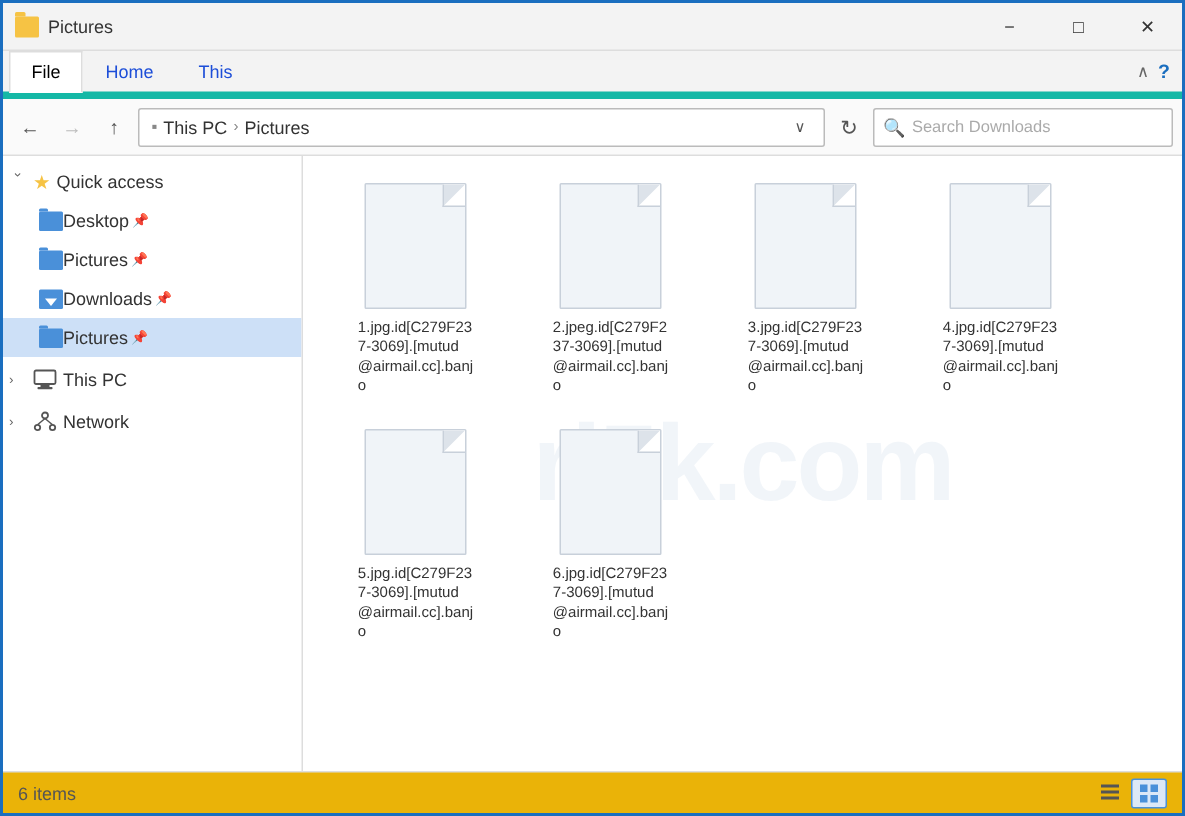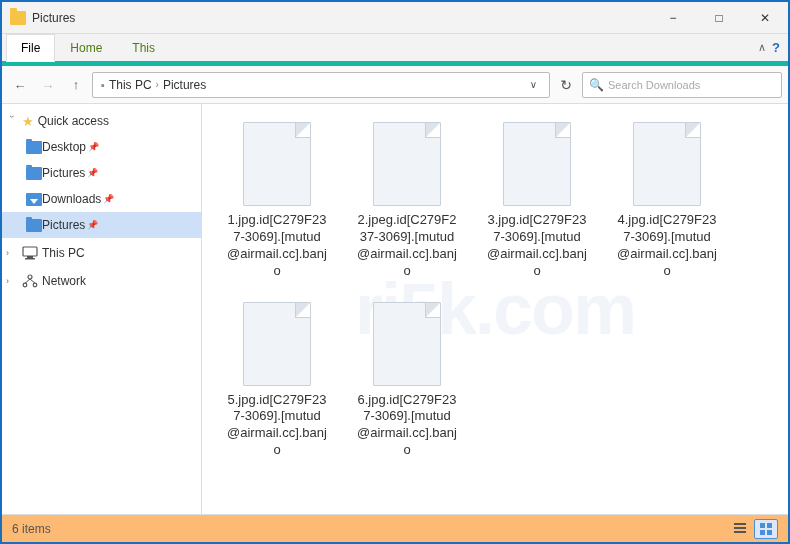--- a/index.html
+++ b/index.html
@@ -74,21 +74,21 @@
       border-bottom: 5px solid #14b8a6;
     }
     .ribbon-tabs {
       display: flex;
       padding: 0 0 0 4px;
     }
     .ribbon-tab {
       padding: 6px 14px;
       font-size: 12px;
       cursor: pointer;
-      color: #4d7c0f;
+      color: #1d4ed8;
       border: 1px solid transparent;
       margin-bottom: -1px;
     }
     .ribbon-tab.active {
       background: #fff;
       border-color: #ddd;
       border-bottom-color: #fff;
       color: #000;
     }
 
@@ -325,36 +325,35 @@
       position: absolute;
       top: 0;
       right: 0;
       width: 0;
       height: 0;
       border-style: solid;
       border-width: 14px 14px 0 0;
       border-color: #dde3ea transparent transparent transparent;
     }
     .file-label {
-      font-size: 13px;
+      font-size: 10px;
       color: #333;
-      text-align: center;
       line-height: 1.3;
       max-width: 120px;
       word-break: break-word;
       margin-top: 4px;
     }
 
     
     .status-bar {
       display: flex;
       align-items: center;
       justify-content: space-between;
       padding: 4px 10px;
-      background: #fdba74;
+      background: #eab308;
       border-top: 1px solid #ddd;
       height: 28px;
     }
     .status-text {
       font-size: 12px;
       color: #555;
     }
     .view-buttons {
       display: flex;
       gap: 2px;

